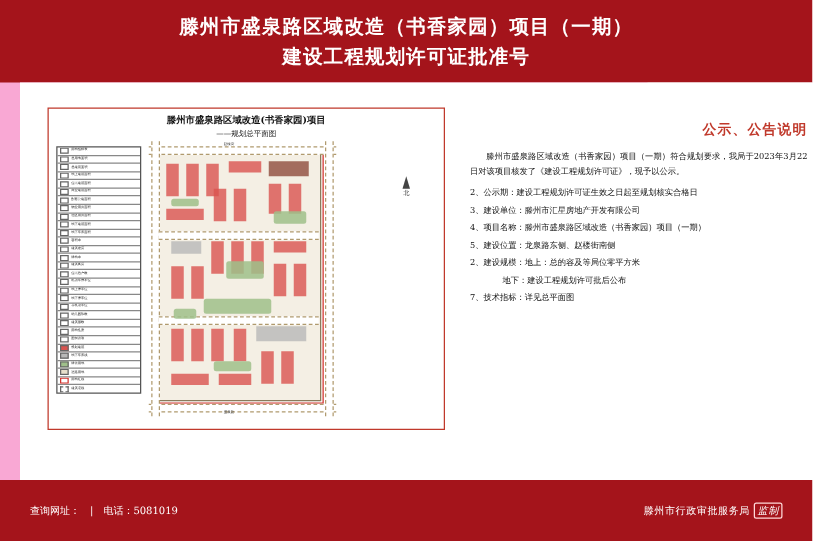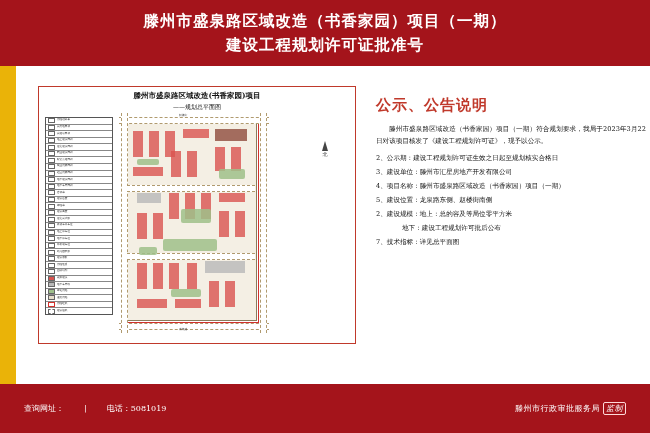--- a/index.html
+++ b/index.html
@@ -10,21 +10,21 @@
     width: 650px;
     height: 433px;
     overflow: hidden;
     font-family: "DejaVu Sans", sans-serif;
     background: #ffffff;
   }
   .poster {
     position: relative;
     width: 518px;
     height: 433px;
-    background: #eab308;
+    background: #f9a8d4;
     box-sizing: border-box;
     padding-left: 12px;
   }
   
   .header {
     position: absolute;
     left: 0; top: 0;
     width: 650px;
     height: 66px;
     background: #a4141b;
@@ -185,22 +185,22 @@
   }
   
   .notice {
     position: absolute;
     left: 360px; top: 30px;
     width: 270px;
     color: #111111;
     font-family: "DejaVu Serif", serif;
   }
   .notice-title {
-    text-align: left;
-    font-size: 15px;
+    text-align: right;
+    font-size: 11px;
     color: #c0392b;
     font-weight: bold;
     margin-bottom: 9px;
     letter-spacing: 1px;
   }
   .notice-p {
     font-size: 6.6px;
     line-height: 11.5px;
     text-indent: 13px;
     margin: 0 0 5px 0;
@@ -236,21 +236,21 @@
     align-items: center;
     justify-content: space-between;
     padding: 0 24px;
     box-sizing: border-box;
     font-size: 8px;
     font-family: "DejaVu Serif", serif;
   }
   .footer-left {
     display: flex;
     align-items: center;
-    gap: 16px;
+    gap: 4px;
     white-space: nowrap;
   }
   .footer-right {
     white-space: nowrap;
     letter-spacing: 0.5px;
   }
   .footer-sep { padding: 0 4px; }
   .stamp {
     display: inline-block;
     border: 1px solid #ffd9d9;

